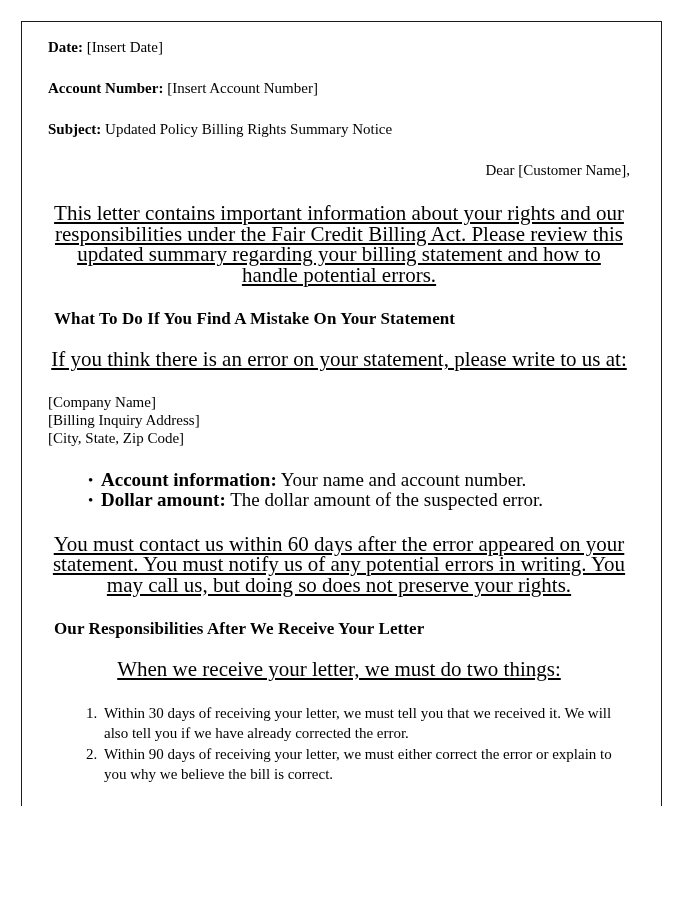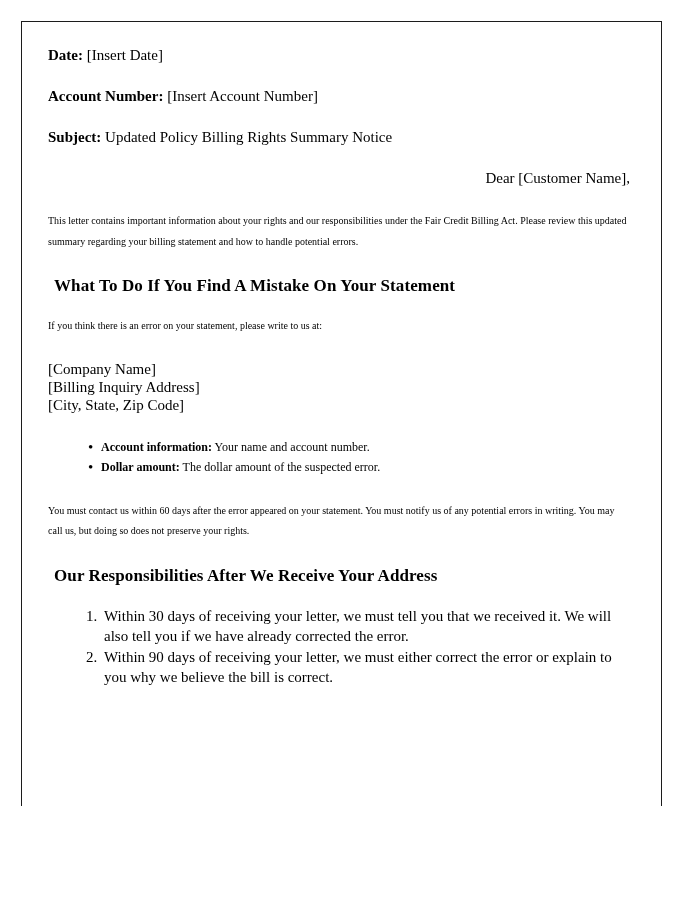--- a/index.html
+++ b/index.html
@@ -27,21 +27,21 @@
     border-top: 1.5px solid #1c1c1c;
     border-bottom: none;
     box-sizing: border-box;
     overflow: hidden;
     background: #ffffff;
   }
 
   .page-body {
     position: absolute;
     left: 26px;            
-    top: 24px;
+    top: 16px;
     width: 582px;
   }
 
   
   .field-line {
     font-size: 15px;
     line-height: 19px;
     margin: 0 0 22px 0;
   }
   .field-label {
@@ -49,24 +49,25 @@
   }
 
   .salutation {
     font-size: 15px;
     line-height: 19px;
     margin: 0 0 23px 0;
     text-align: right;
   }
 
   .para {
-    font-size: 10px;
+    font-size: 21px;
     line-height: 20.5px;
     margin: 0 0 23px 0;
-    text-align: left;
+    text-align: center;
+    text-decoration: underline;
   }
 
   h2.section-heading {
     font-size: 17px;
     font-weight: bold;
     line-height: 21px;
     margin: 0 0 20px 6px;
     letter-spacing: 0.1px;
   }
 
@@ -79,21 +80,21 @@
     display: block;
   }
 
   
   ul.bullet-list {
     margin: 0 0 23px 0;
     padding: 0 0 0 40px;
     list-style: none;
   }
   ul.bullet-list > li {
-    font-size: 12px;
+    font-size: 19px;
     line-height: 20.5px;
     position: relative;
     padding-left: 13px;
     margin: 0;
   }
   ul.bullet-list > li::before {
     content: "\2022";
     position: absolute;
     left: 0;
     top: 0;
@@ -167,22 +168,23 @@
       <li>
         <span class="li-lead">Account information:</span><span> Your name and account number.</span>
       </li>
       <li>
         <span class="li-lead">Dollar amount:</span><span> The dollar amount of the suspected error.</span>
       </li>
     </ul>
 
     <p class="para">You must contact us within 60 days after the error appeared on your statement. You must notify us of any potential errors in writing. You may call us, but doing so does not preserve your rights.</p>
 
-    <h2 class="section-heading">Our Responsibilities After We Receive Your Address</h2>
+    <h2 class="section-heading">Our Responsibilities After We Receive Your Letter</h2>
 
+    <p class="para">When we receive your letter, we must do two things:</p>
 
     <ol class="numbered-list">
       <li>Within 30 days of receiving your letter, we must tell you that we received it. We will also tell you if we have already corrected the error.</li>
       <li>Within 90 days of receiving your letter, we must either correct the error or explain to you why we believe the bill is correct.</li>
     </ol>
 
   </div>
 </div>
 
 </body></html>

